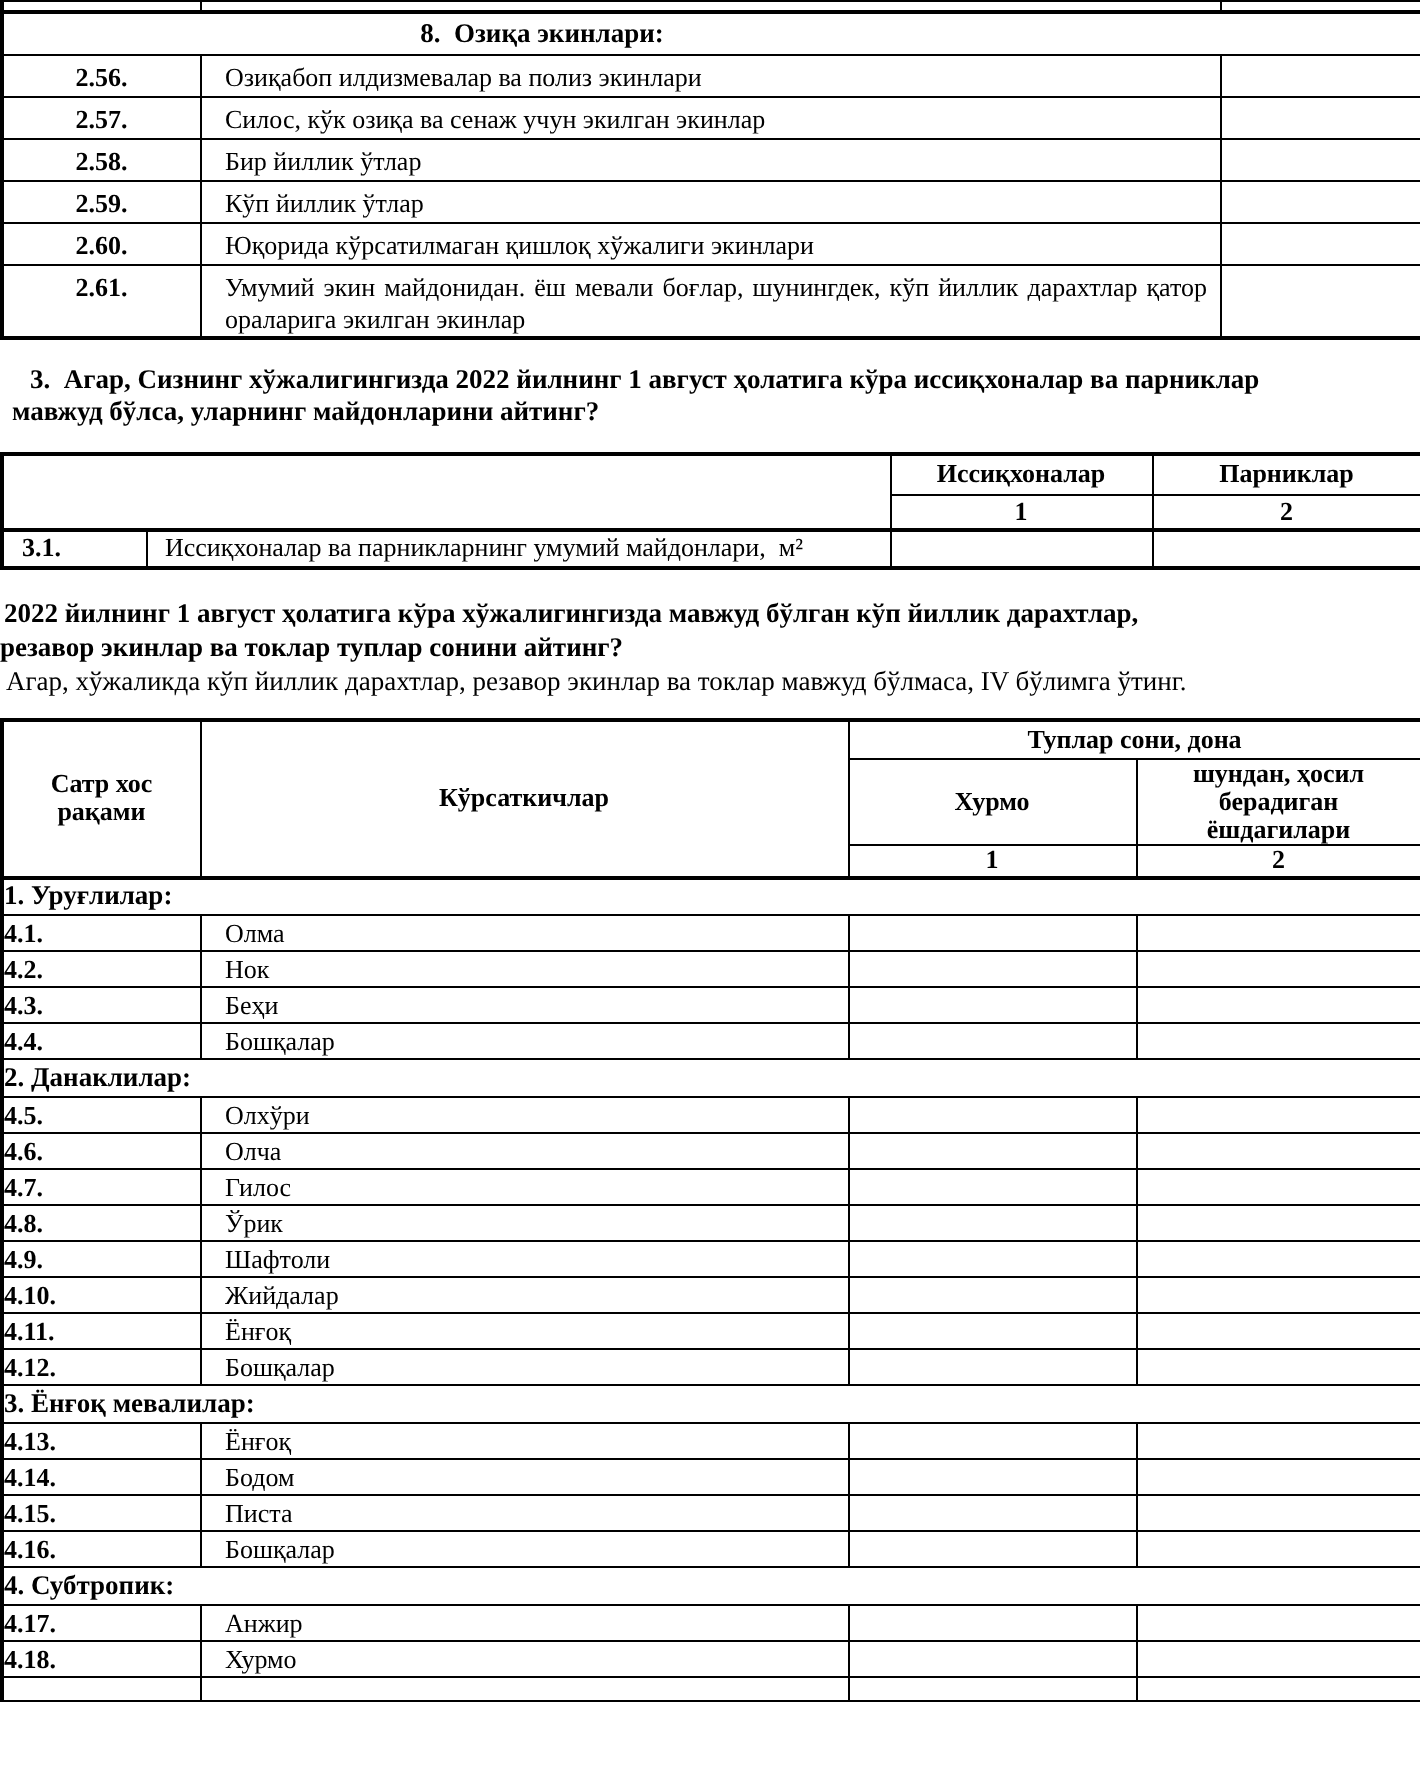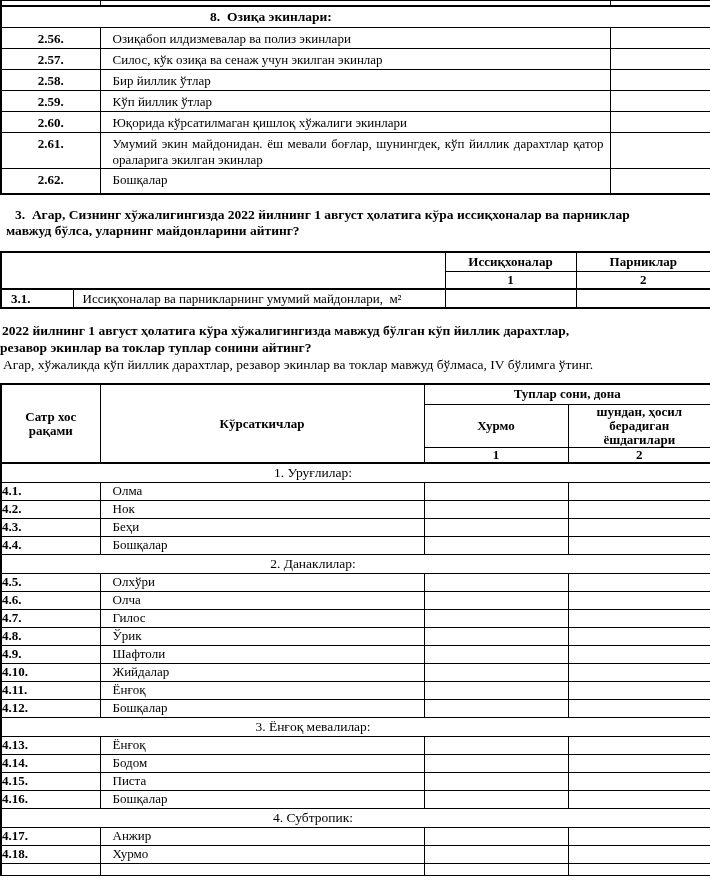--- a/index.html
+++ b/index.html
@@ -52,21 +52,21 @@
   .t3 { border-left:2px solid #000; border-right:2px solid #000;
         border-top:2px solid #000; margin-top:10px; }
   .t3 td { vertical-align:middle; }
   .t3 tr.h1 { height:20px; }
   .t3 tr.h2 { height:42px; }
   .t3 tr.h3 { height:16px; }
   .t3 td.hc { font-weight:bold; text-align:center; font-size:13px; line-height:14px; }
   .t3 tr.h3 td { border-bottom:2px solid #000; }
   .t3 td.spanhdr { border-bottom:2px solid #000; }
   .t3 tr.section { height:19px; }
-  .t3 tr.section td { font-weight:normal; font-size:13.5px; text-align:center;
+  .t3 tr.section td { font-weight:bold; font-size:13.5px; text-align:left;
                       padding-right:86px; }
   .t3 tr.item { height:18px; }
   .t3 td.num { text-align:left; font-weight:bold; }
   .t3 td.lbl { padding-left:12px; }
   .t3 tr.stub2 { height:12px; }
 </style>
 </head>
 <body>
 
 <table class="t1">
@@ -105,25 +105,20 @@
     <td></td>
   </tr>
   <tr class="r">
     <td class="num">2.60.</td>
     <td class="lbl">Юқорида кўрсатилмаган қишлоқ хўжалиги экинлари</td>
     <td></td>
   </tr>
   <tr class="r2l">
     <td class="num">2.61.</td>
     <td class="lbl">Умумий экин майдонидан. ёш мевали боғлар, шунингдек, кўп йиллик дарахтлар қатор ораларига экилган экинлар</td>
-    <td></td>
-  </tr>
-  <tr class="rlast">
-    <td class="num">2.62.</td>
-    <td class="lbl">Бошқалар</td>
     <td></td>
   </tr>
 </tbody>
   </table>
 
 <p class="q3 pre">3.  Агар, Сизнинг хўжалигингизда 2022 йилнинг 1 август ҳолатига кўра иссиқхоналар ва парниклар
 мавжуд бўлса, уларнинг майдонларини айтинг?</p>
 
 <table class="t2">
   <colgroup>

